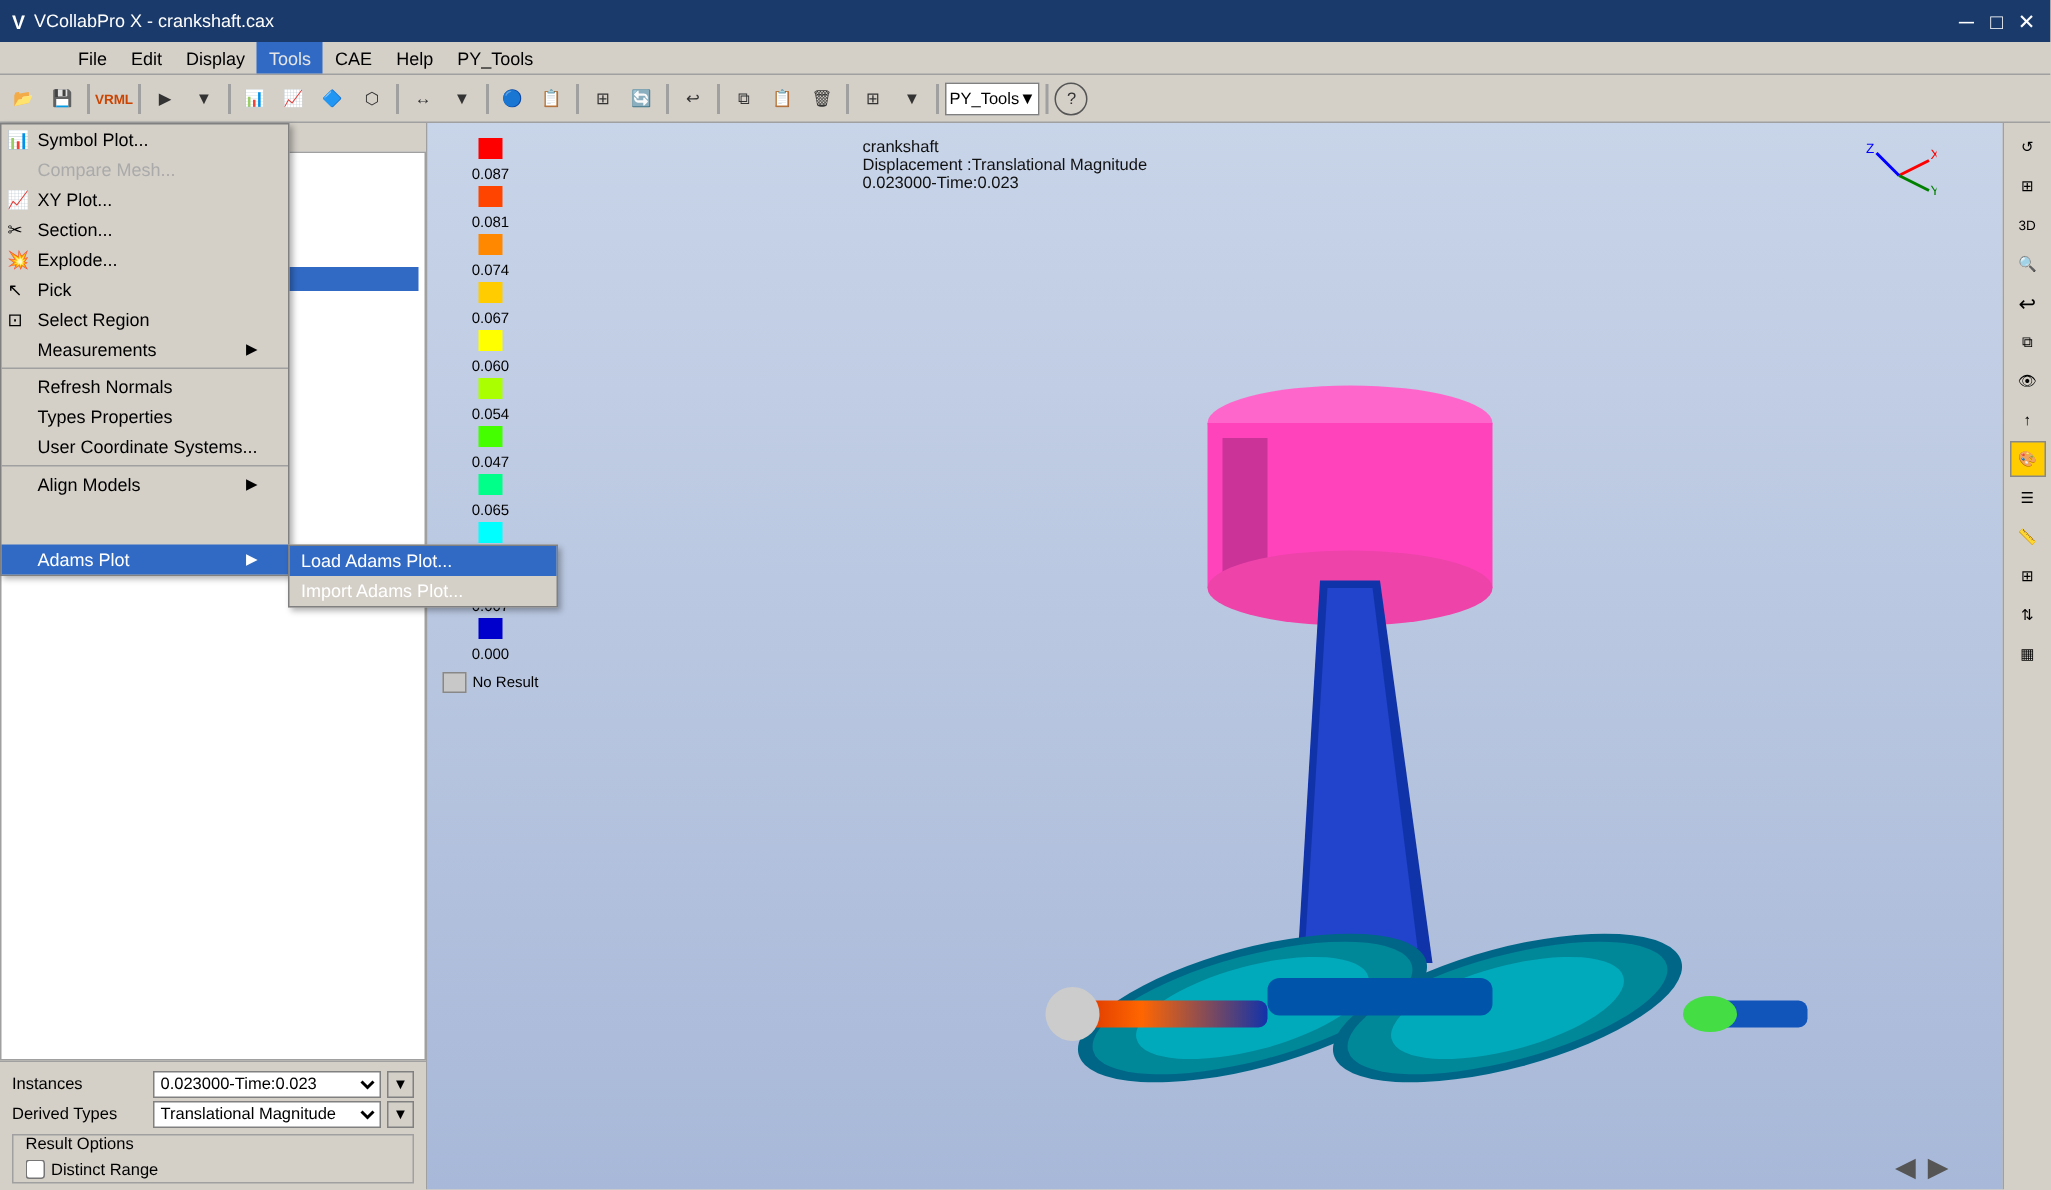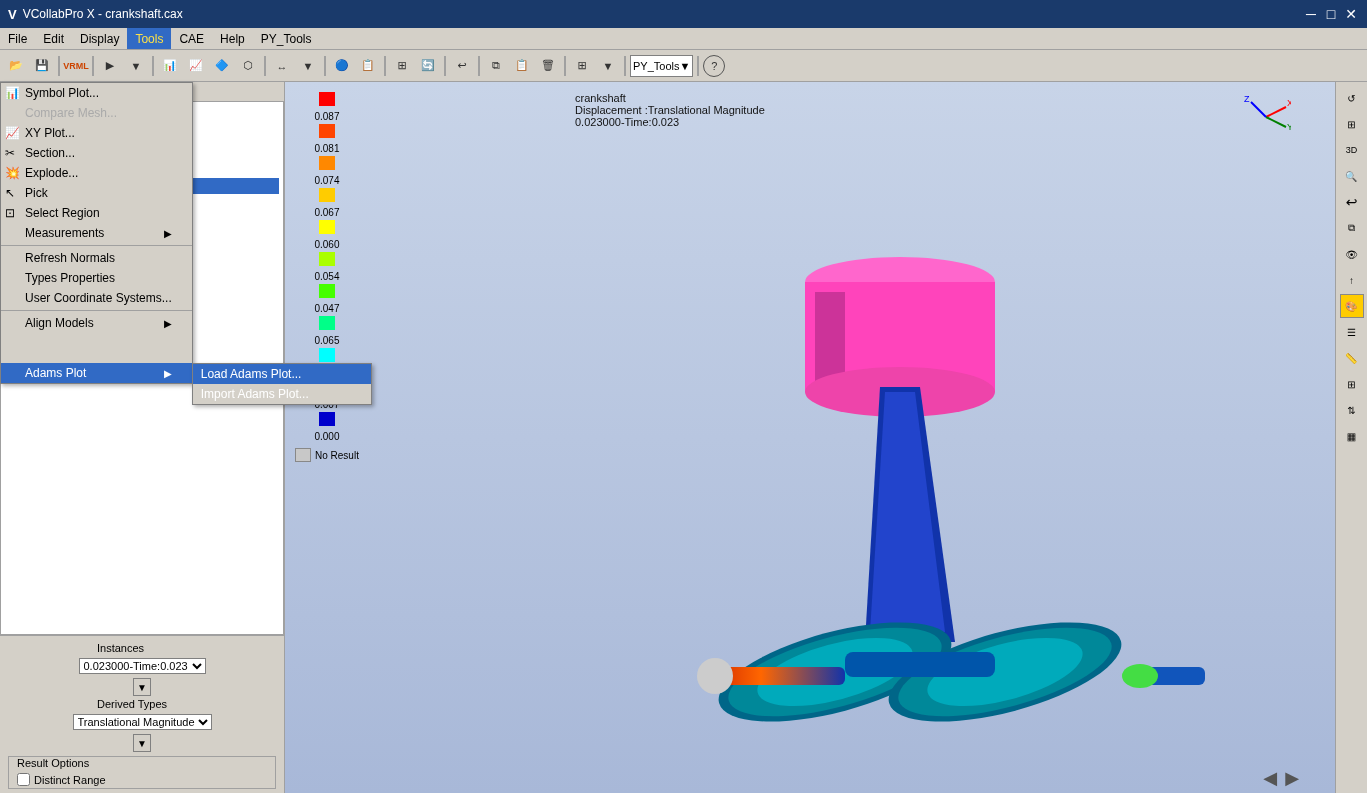--- a/index.html
+++ b/index.html
@@ -22,30 +22,31 @@
       cursor: pointer; font-size: 14px; color: white;
     }
 
     
     #menubar {
       height: 22px;
       background: #d4d0c8;
       display: flex;
       align-items: center;
       border-bottom: 1px solid #a0a0a0;
+      padding-left: 44px;
     }
     .menu-item {
       padding: 2px 8px;
       cursor: pointer;
       height: 100%;
       display: flex;
       align-items: center;
       font-size: 12px;
     }
-    .menu-item:hover, .menu-item.active { background: #316ac5; color: #fde047; }
+    .menu-item:hover, .menu-item.active { background: #316ac5; color: #e5e5e5; }
 
     
     #toolbar {
       height: 32px;
       background: #d4d0c8;
       display: flex;
       align-items: center;
       padding: 0 4px;
       gap: 2px;
       border-bottom: 1px solid #a0a0a0;
@@ -153,21 +154,20 @@
       padding: 4px 8px;
       border-top: 1px solid #a0a0a0;
     }
 
     .field-row {
       display: flex;
       align-items: center;
       margin: 2px 0;
       font-size: 11px;
       gap: 4px;
-      flex-direction: column;
     }
     .field-label { width: 90px; font-size: 11px; }
     .field-select {
       flex: 1;
       height: 18px;
       font-size: 11px;
       background: white;
       border: 1px solid #808080;
     }
     .field-btn {

